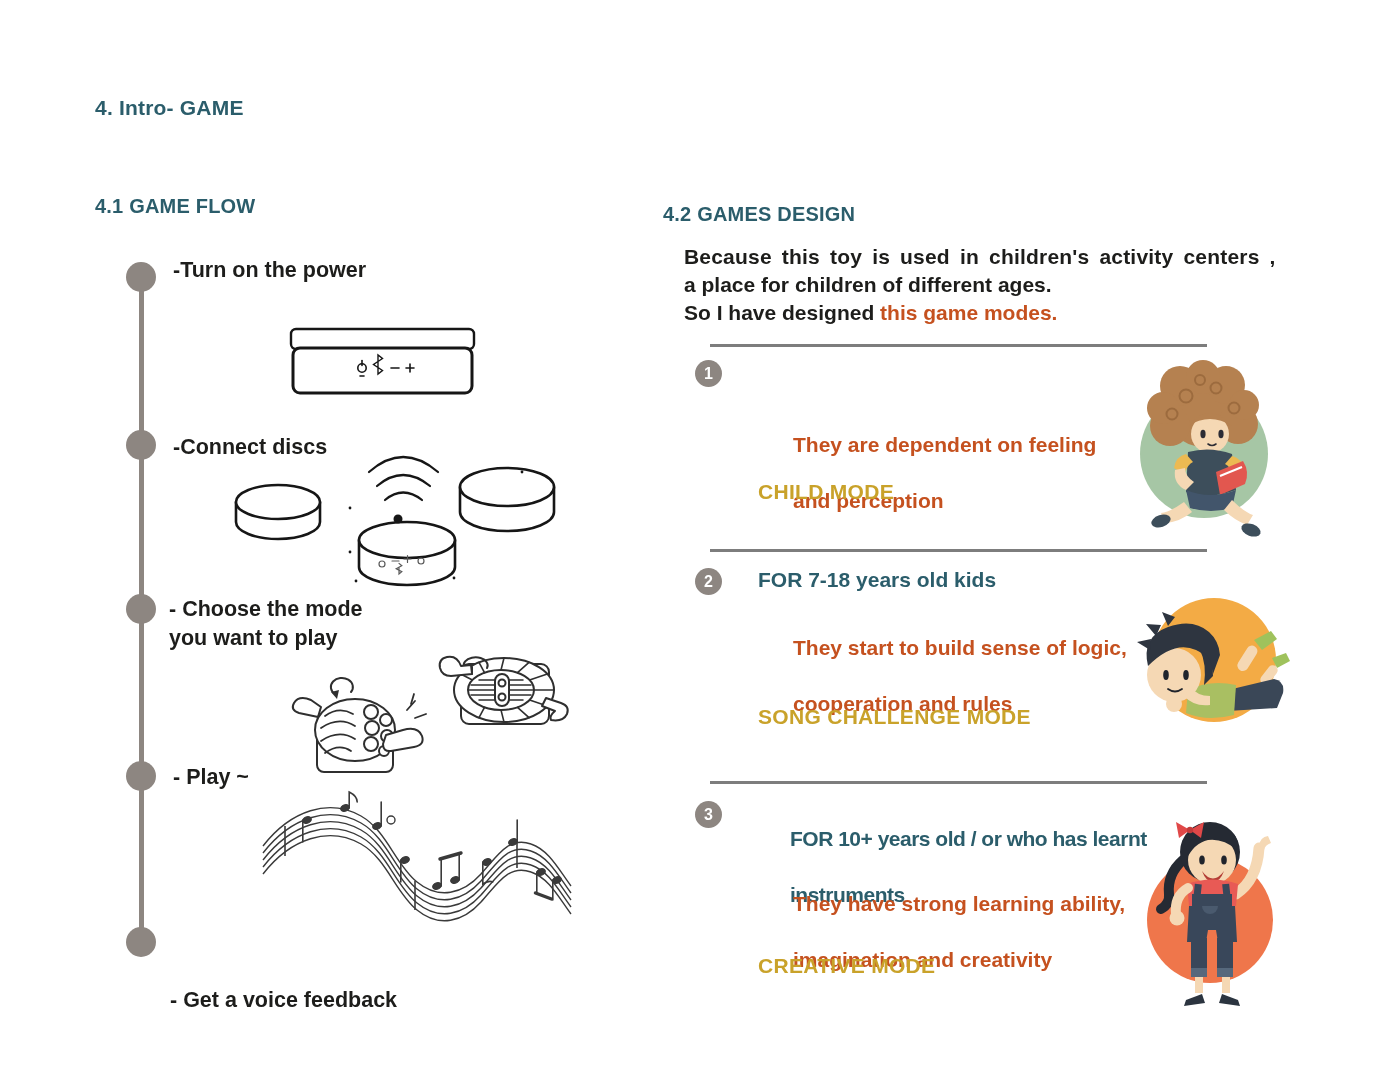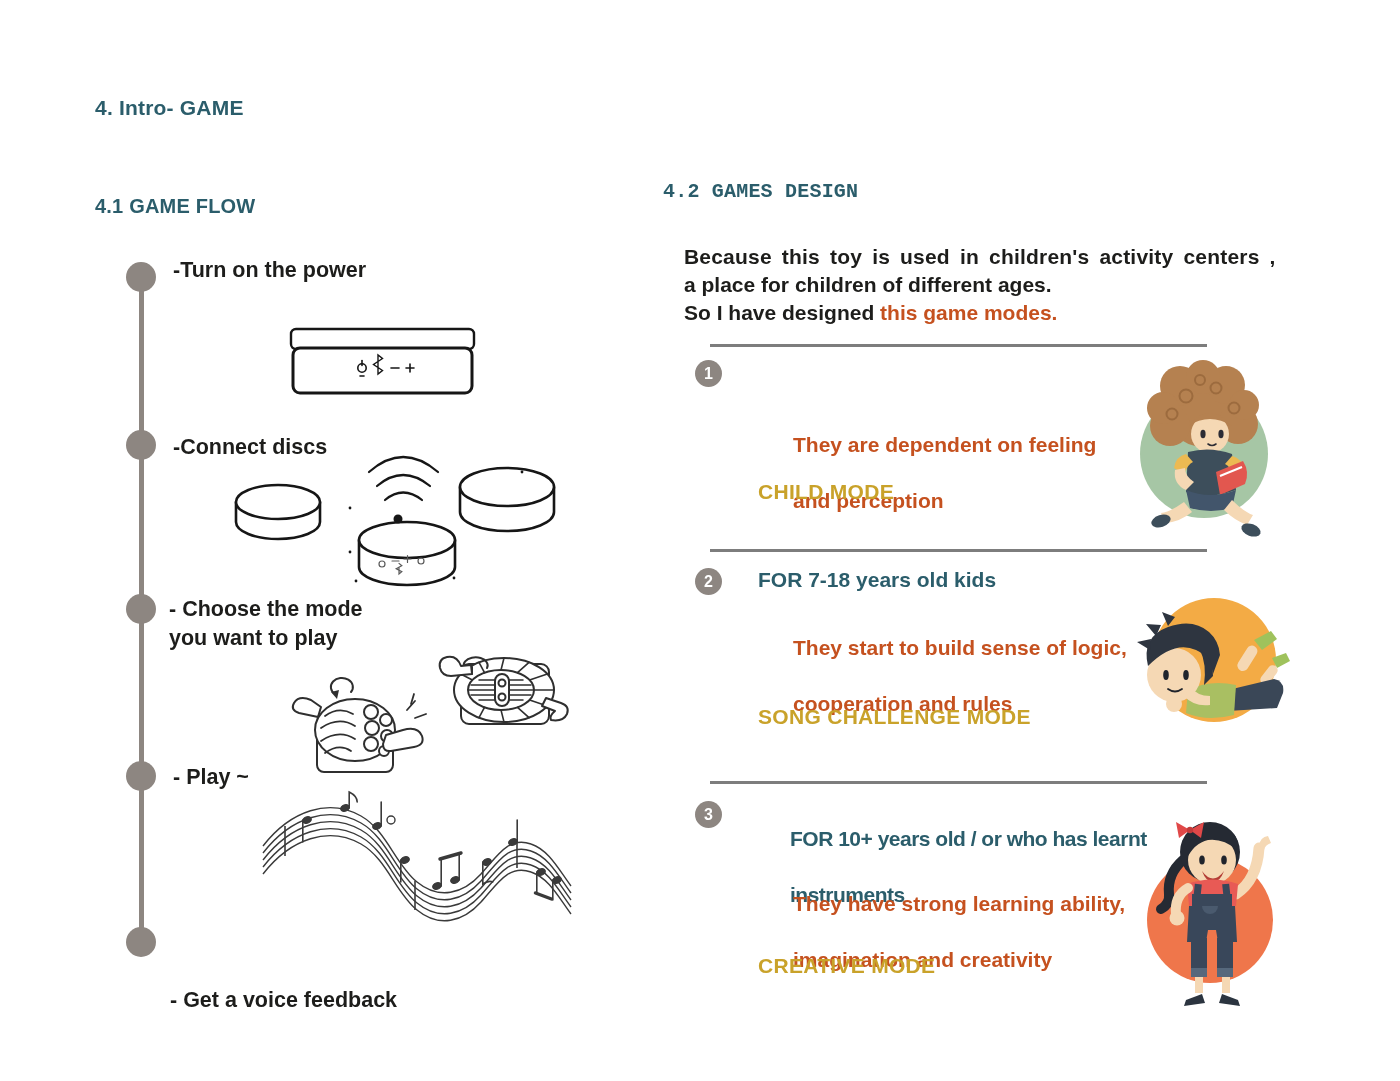--- a/index.html
+++ b/index.html
@@ -212,21 +212,21 @@
       <ellipse cx="258" cy="52" rx="4.5" ry="3.2" transform="rotate(-20 258 52)"></ellipse>
         <path d="M262.2,52 v-22" stroke-width="1.6" fill="none"></path>
       <ellipse cx="286" cy="82" rx="4.5" ry="3.2" transform="rotate(-20 286 82)"></ellipse>
       <ellipse cx="302" cy="90" rx="4.5" ry="3.2" transform="rotate(-20 302 90)"></ellipse>
       <path d="M281.8,82 v22 M297.8,90 v20" stroke-width="1.6" fill="none"></path>
       <path d="M280.5,103 L296.5,109" stroke-width="3.4" fill="none"></path>
       <circle cx="136" cy="30" r="4" fill="#fff" stroke-width="1.4"></circle>
     </g>
   </svg>
 
-  <div class="abs h-sec teal" style="left:663px;top:180px;font-family:Liberation Mono, monospace;" data-bind="games_design.heading">4.2 GAMES DESIGN</div>
+  <div class="abs h-sec teal" style="left:663px;top:203px;" data-bind="games_design.heading">4.2 GAMES DESIGN</div>
 
   <div class="abs intro ws" style="left:684px;top:243px;" data-bind="games_design.intro_line1">Because this toy is used in children's activity centers ,</div>
   <div class="abs intro" style="left:684px;top:271px;" data-bind="games_design.intro_line2">a place for children of different ages.</div>
   <div class="abs intro" style="left:684px;top:299px;"><span data-bind="games_design.designed_prefix">So I have designed </span><span class="orange" data-bind="games_design.designed_highlight">this game modes.</span></div>
 
   <div class="abs mode-block mode-1" style="left:695px;top:344px;height:200px;">
     <div class="divider"></div>
     <div class="badge" data-bind="games_design.modes.0.number">1</div>
     <div class="trait mode-trait">
       <span data-bind="games_design.modes.0.trait_line1">They are dependent on feeling</span><br>

